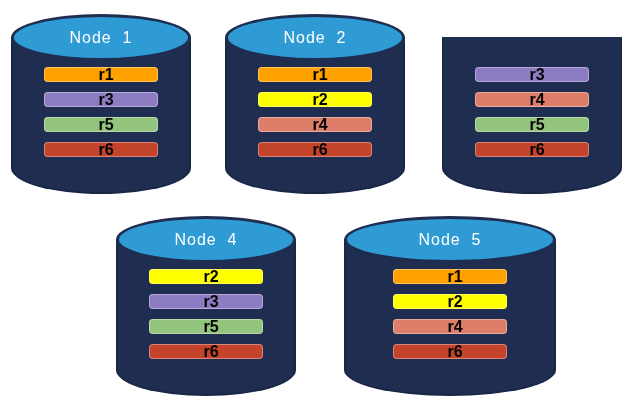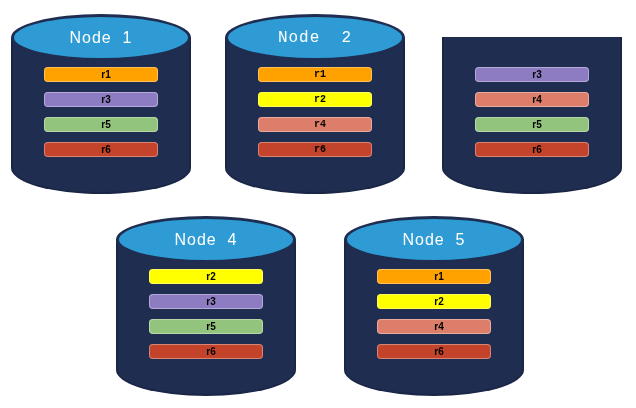--- a/index.html
+++ b/index.html
@@ -66,21 +66,21 @@
   .replica-bar {
     height: 15px;
     border-radius: 4px;
     box-shadow: inset 0 0 0 1px rgba(255,255,255,0.35);
     display: flex;
     align-items: center;
     justify-content: center;
   }
   .replica-label {
     color: #000000;
-    font-size: 10px;
+    font-size: 16px;
     font-weight: bold;
     line-height: 15px;
     margin-left: 10px;
   }
 </style>
 </head>
 <body>
 
 <div class="canvas">
     <div class="cylinder" style="left: 11px; top: 14px;">
@@ -96,21 +96,21 @@
     <span class="replica-label">r3</span>
   </div>
         <div class="replica-bar" style="background: rgb(147, 196, 125);">
     <span class="replica-label">r5</span>
   </div>
         <div class="replica-bar" style="background: rgb(195, 67, 43);">
     <span class="replica-label">r6</span>
   </div>
       </div>
   </div>
-    <div class="cylinder" style="left: 225px; top: 14px; font-family: Liberation Mono, monospace;">
+    <div class="cylinder" style="left: 225px; top: 14px;">
     <div class="cyl-body"></div>
     <div class="cyl-top">
       <span class="node-title">Node  2</span>
     </div>
     <div class="replica-list">
         <div class="replica-bar" style="background: rgb(255, 162, 0);">
     <span class="replica-label">r1</span>
   </div>
         <div class="replica-bar" style="background: rgb(255, 255, 0);">
     <span class="replica-label">r2</span>
@@ -153,21 +153,21 @@
     <span class="replica-label">r3</span>
   </div>
         <div class="replica-bar" style="background: rgb(147, 196, 125);">
     <span class="replica-label">r5</span>
   </div>
         <div class="replica-bar" style="background: rgb(195, 67, 43);">
     <span class="replica-label">r6</span>
   </div>
       </div>
   </div>
-    <div class="cylinder" style="left: 344px; top: 216px;">
+    <div class="cylinder" style="left: 344px; top: 216px; padding-left: 32px;">
     <div class="cyl-body"></div>
     <div class="cyl-top">
       <span class="node-title">Node  5</span>
     </div>
     <div class="replica-list">
         <div class="replica-bar" style="background: rgb(255, 162, 0);">
     <span class="replica-label">r1</span>
   </div>
         <div class="replica-bar" style="background: rgb(255, 255, 0);">
     <span class="replica-label">r2</span>

